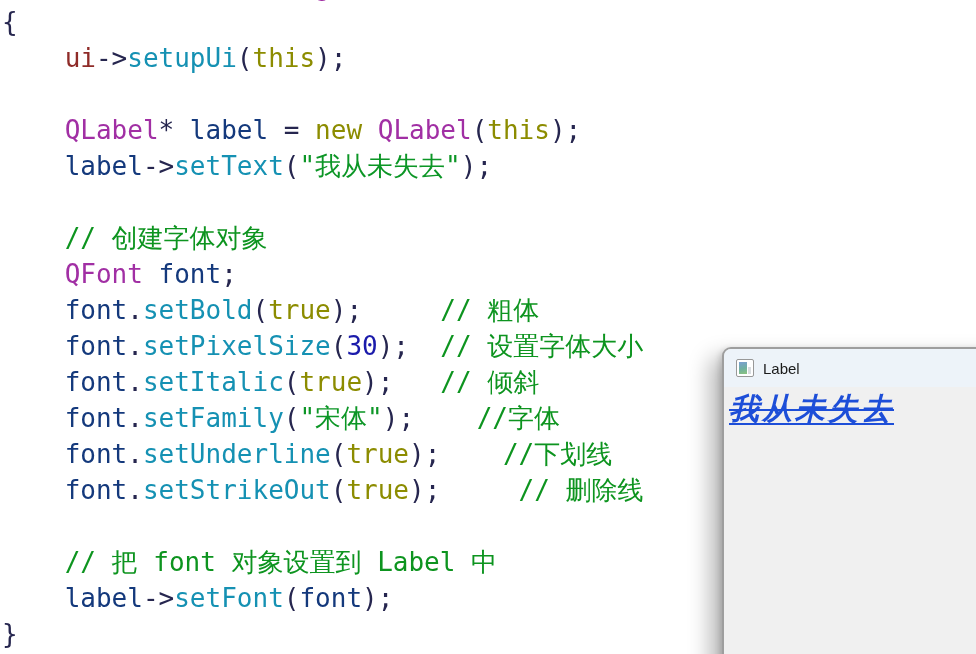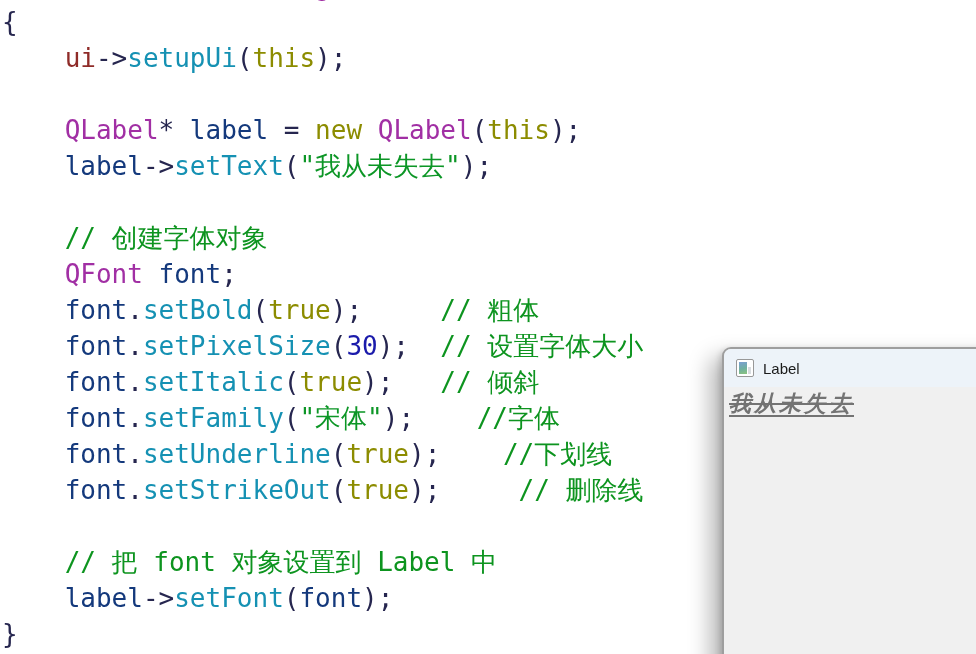--- a/index.html
+++ b/index.html
@@ -70,23 +70,23 @@
   .qt-body {
     height:302px;
     background:#f0f0f0;
     padding:2px 0 0 5px;
   }
   .qt-label {
     display:inline-block;
     font-family:"DejaVu Serif","Liberation Serif",serif;
     font-weight:bold;
     font-style:italic;
-    font-size:22px;
+    font-size:30px;
     letter-spacing:3px;
-    color:#737373;
+    color:#1d4ed8;
     text-decoration:underline line-through;
     text-decoration-thickness:2px;
     text-underline-offset:4px;
   }
 </style>
 </head>
 <body>
 
 <div class="editor">
   <pre id="code"><div class="cl"><span style="color: rgb(38, 38, 79);">    , </span><span style="color: rgb(143, 43, 40);">ui</span><span style="color: rgb(38, 38, 79);">(</span><span style="color: rgb(140, 140, 0);">new </span><span style="color: rgb(161, 47, 164);">Ui::Widget</span><span style="color: rgb(38, 38, 79);">)</span></div><div class="cl"><span style="color: rgb(38, 38, 79);">{</span></div><div class="cl"><span style="color: rgb(38, 38, 79);">    </span><span style="color: rgb(143, 43, 40);">ui</span><span style="color: rgb(38, 38, 79);">-&gt;</span><span style="color: rgb(21, 145, 179);">setupUi</span><span style="color: rgb(38, 38, 79);">(</span><span style="color: rgb(140, 140, 0);">this</span><span style="color: rgb(38, 38, 79);">);</span></div><div class="cl">&nbsp;</div><div class="cl"><span style="color: rgb(38, 38, 79);">    </span><span style="color: rgb(161, 47, 164);">QLabel</span><span style="color: rgb(38, 38, 79);">* </span><span style="color: rgb(20, 57, 124);">label</span><span style="color: rgb(38, 38, 79);"> = </span><span style="color: rgb(140, 140, 0);">new </span><span style="color: rgb(161, 47, 164);">QLabel</span><span style="color: rgb(38, 38, 79);">(</span><span style="color: rgb(140, 140, 0);">this</span><span style="color: rgb(38, 38, 79);">);</span></div><div class="cl"><span style="color: rgb(38, 38, 79);">    </span><span style="color: rgb(20, 57, 124);">label</span><span style="color: rgb(38, 38, 79);">-&gt;</span><span style="color: rgb(21, 145, 179);">setText</span><span style="color: rgb(38, 38, 79);">(</span><span style="color: rgb(12, 150, 38);">"我从未失去"</span><span style="color: rgb(38, 38, 79);">);</span></div><div class="cl">&nbsp;</div><div class="cl"><span style="color: rgb(38, 38, 79);">    </span><span style="color: rgb(13, 148, 31);">// 创建字体对象</span></div><div class="cl"><span style="color: rgb(38, 38, 79);">    </span><span style="color: rgb(161, 47, 164);">QFont</span><span style="color: rgb(38, 38, 79);"> </span><span style="color: rgb(20, 57, 124);">font</span><span style="color: rgb(38, 38, 79);">;</span></div><div class="cl"><span style="color: rgb(38, 38, 79);">    </span><span style="color: rgb(20, 57, 124);">font</span><span style="color: rgb(38, 38, 79);">.</span><span style="color: rgb(21, 145, 179);">setBold</span><span style="color: rgb(38, 38, 79);">(</span><span style="color: rgb(140, 140, 0);">true</span><span style="color: rgb(38, 38, 79);">);     </span><span style="color: rgb(13, 148, 31);">// 粗体</span></div><div class="cl"><span style="color: rgb(38, 38, 79);">    </span><span style="color: rgb(20, 57, 124);">font</span><span style="color: rgb(38, 38, 79);">.</span><span style="color: rgb(21, 145, 179);">setPixelSize</span><span style="color: rgb(38, 38, 79);">(</span><span style="color: rgb(27, 27, 171);">30</span><span style="color: rgb(38, 38, 79);">);  </span><span style="color: rgb(13, 148, 31);">// 设置字体大小</span></div><div class="cl"><span style="color: rgb(38, 38, 79);">    </span><span style="color: rgb(20, 57, 124);">font</span><span style="color: rgb(38, 38, 79);">.</span><span style="color: rgb(21, 145, 179);">setItalic</span><span style="color: rgb(38, 38, 79);">(</span><span style="color: rgb(140, 140, 0);">true</span><span style="color: rgb(38, 38, 79);">);   </span><span style="color: rgb(13, 148, 31);">// 倾斜</span></div><div class="cl"><span style="color: rgb(38, 38, 79);">    </span><span style="color: rgb(20, 57, 124);">font</span><span style="color: rgb(38, 38, 79);">.</span><span style="color: rgb(21, 145, 179);">setFamily</span><span style="color: rgb(38, 38, 79);">(</span><span style="color: rgb(12, 150, 38);">"宋体"</span><span style="color: rgb(38, 38, 79);">);    </span><span style="color: rgb(13, 148, 31);">//字体</span></div><div class="cl"><span style="color: rgb(38, 38, 79);">    </span><span style="color: rgb(20, 57, 124);">font</span><span style="color: rgb(38, 38, 79);">.</span><span style="color: rgb(21, 145, 179);">setUnderline</span><span style="color: rgb(38, 38, 79);">(</span><span style="color: rgb(140, 140, 0);">true</span><span style="color: rgb(38, 38, 79);">);    </span><span style="color: rgb(13, 148, 31);">//下划线</span></div><div class="cl"><span style="color: rgb(38, 38, 79);">    </span><span style="color: rgb(20, 57, 124);">font</span><span style="color: rgb(38, 38, 79);">.</span><span style="color: rgb(21, 145, 179);">setStrikeOut</span><span style="color: rgb(38, 38, 79);">(</span><span style="color: rgb(140, 140, 0);">true</span><span style="color: rgb(38, 38, 79);">);     </span><span style="color: rgb(13, 148, 31);">// 删除线</span></div><div class="cl">&nbsp;</div><div class="cl"><span style="color: rgb(38, 38, 79);">    </span><span style="color: rgb(13, 148, 31);">// 把 font 对象设置到 Label 中</span></div><div class="cl"><span style="color: rgb(38, 38, 79);">    </span><span style="color: rgb(20, 57, 124);">label</span><span style="color: rgb(38, 38, 79);">-&gt;</span><span style="color: rgb(21, 145, 179);">setFont</span><span style="color: rgb(38, 38, 79);">(</span><span style="color: rgb(20, 57, 124);">font</span><span style="color: rgb(38, 38, 79);">);</span></div><div class="cl"><span style="color: rgb(38, 38, 79);">}</span></div></pre>

